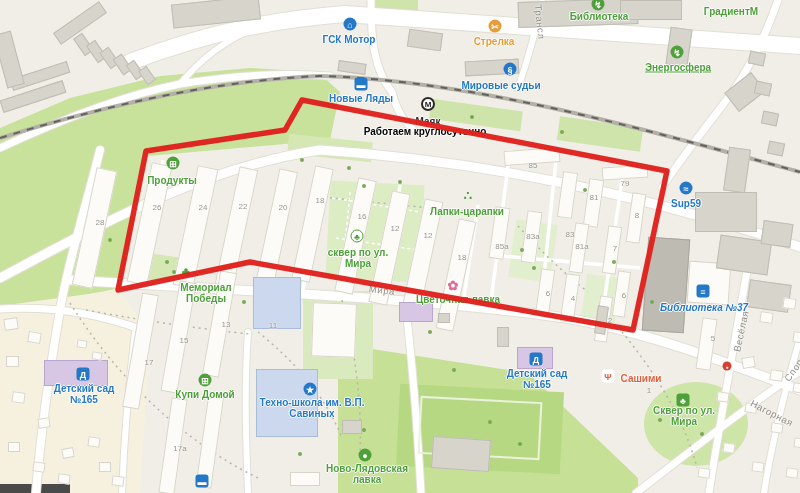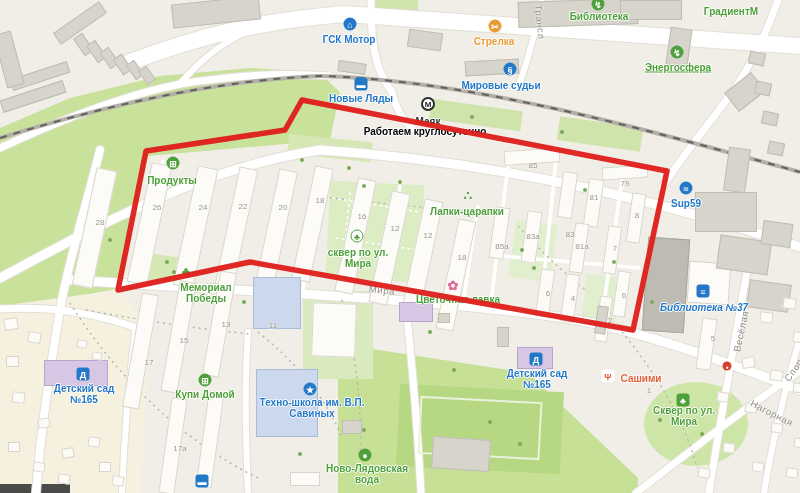--- a/index.html
+++ b/index.html
@@ -384,21 +384,21 @@
         <div class="icon" style="left: 683px; top: 400px; width: 13px; height: 13px; background: rgb(78, 160, 58); border-radius: 3px; border: none; color: rgb(255, 255, 255); font-size: 9px; font-weight: bold;">♣</div>
         <div class="lbl" style="left: 684px; top: 416px; color: rgb(78, 160, 58);">
           <div>Сквер по ул.</div>
           <div>Мира</div>
         </div>
       </div>
       <div>
         <div class="icon" style="left: 365px; top: 455px; width: 13px; height: 13px; background: rgb(78, 160, 58); border-radius: 50%; border: none; color: rgb(255, 255, 255); font-size: 9px; font-weight: bold;">●</div>
         <div class="lbl" style="left: 367px; top: 474px; color: rgb(78, 160, 58);">
           <div>Ново-Лядовская</div>
-          <div>вода</div>
+          <div>лавка</div>
         </div>
       </div>
       <div>
         <div class="icon" style="left: 202px; top: 481px; width: 13px; height: 13px; background: rgb(36, 120, 200); border-radius: 3px; border: none; color: rgb(255, 255, 255); font-size: 9px; font-weight: bold;">▬</div>
       </div>
       <div>
         <div class="icon" style="left: 727px; top: 366px; width: 9px; height: 9px; background: rgb(214, 64, 46); border-radius: 50%; border: none; color: rgb(255, 255, 255); font-size: 5px; font-weight: bold;">●</div>
       </div>
     </div>
   <svg id="overlay" width="800" height="493" style="pointer-events:none">

